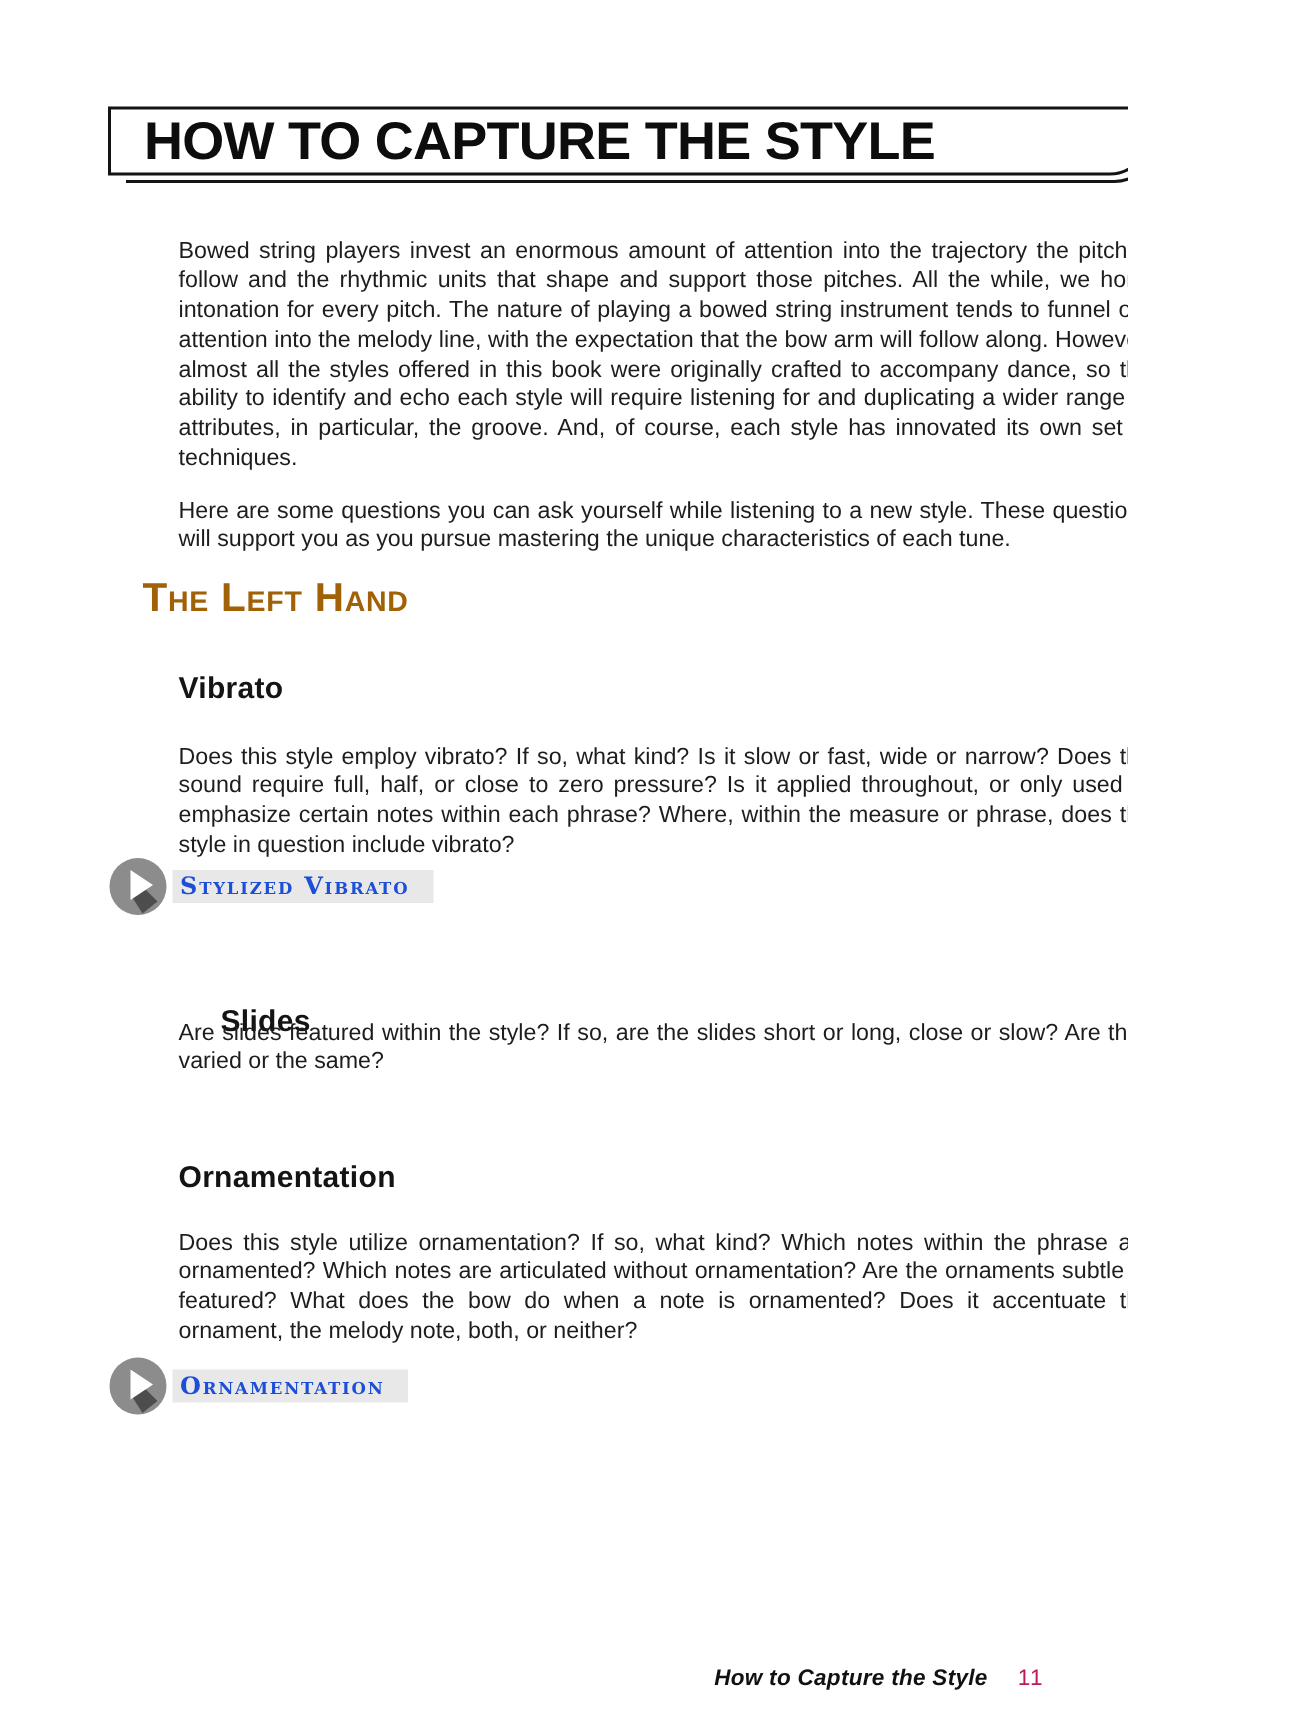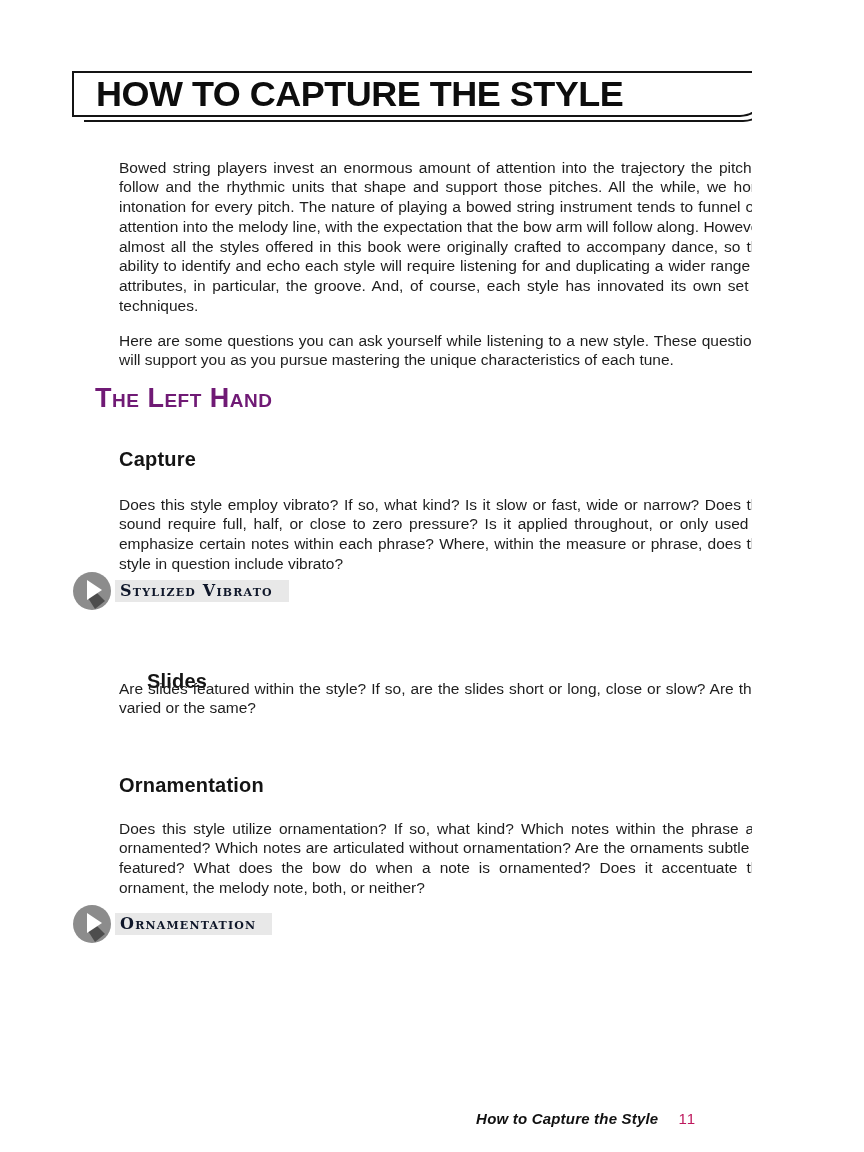--- a/index.html
+++ b/index.html
@@ -37,21 +37,21 @@
     position:absolute;left:119px;width:649px;
     font-size:15.5px;line-height:19.8px;
     text-align:justify;color:#1d1d1d;
   }
   .p1{top:142px;}
   .p2{top:315px;}
   
   .section-heading{
     position:absolute;left:95px;top:383px;
     font-variant:small-caps;font-weight:bold;
-    font-size:27px;letter-spacing:0.5px;color:#701a75;
+    font-size:27px;letter-spacing:0.5px;color:#a16207;
   }
   
   .sub-heading{
     position:absolute;left:119px;
     font-size:20px;font-weight:bold;color:#141414;
     letter-spacing:0.2px;
   }
   .h-vibrato{top:448px;}
   .h-slides{top:670px;margin-left:28px;}
   .h-ornamentation{top:774px;}
@@ -66,21 +66,21 @@
   .t1{top:571px;}
   .t2{top:718px;}
   .t3{top:904px;}
   .play-icon{width:40px;height:40px;flex:0 0 auto;cursor:pointer;}
   .track-label{
     margin-left:3px;
     background:#e8e8e8;
     padding:1px 16px 2px 5px;
     font-family:"DejaVu Serif","Liberation Serif",serif;
     font-variant:small-caps;font-weight:bold;
-    font-size:16px;letter-spacing:1.2px;color:#0f172a;
+    font-size:16px;letter-spacing:1.2px;color:#1d4ed8;
     white-space:nowrap;
   }
   
   .footer{
     position:absolute;right:56px;top:1110px;
     display:flex;align-items:baseline;gap:20px;
   }
   .footer-chapter{
     font-size:15px;font-weight:bold;font-style:italic;
     color:#111;letter-spacing:0.2px;
@@ -97,21 +97,21 @@
   <div class="title-box">
     <div class="title-echo"></div>
     <div class="title-text">HOW TO CAPTURE THE STYLE</div>
   </div>
 
   <p class="para p1">Bowed string players invest an enormous amount of attention into the trajectory the pitches follow and the rhythmic units that shape and support those pitches. All the while, we hone intonation for every pitch. The nature of playing a bowed string instrument tends to funnel our attention into the melody line, with the expectation that the bow arm will follow along. However, almost all the styles offered in this book were originally crafted to accompany dance, so the ability to identify and echo each style will require listening for and duplicating a wider range of attributes, in particular, the groove. And, of course, each style has innovated its own set of techniques.</p>
   <p class="para p2">Here are some questions you can ask yourself while listening to a new style. These questions will support you as you pursue mastering the unique characteristics of each tune.</p>
 
   <div class="section-heading">The Left Hand</div>
 
-  <div class="sub-heading h-vibrato">Capture</div>
+  <div class="sub-heading h-vibrato">Vibrato</div>
   <p class="para b-vibrato">Does this style employ vibrato? If so, what kind? Is it slow or fast, wide or narrow? Does the sound require full, half, or close to zero pressure? Is it applied throughout, or only used to emphasize certain notes within each phrase? Where, within the measure or phrase, does the style in question include vibrato?</p>
 
   <div class="track-row t1">
     <svg class="play-icon" viewBox="0 0 40 40">
       <circle cx="20" cy="20" r="19" fill="#8c8c8c"></circle>
       <polygon points="16,27 24,21 33,30 23,38" fill="#4d4d4d"></polygon>
       <polygon points="15,9 15,29 30,19" fill="#ffffff"></polygon>
     </svg>
     <span class="track-label">Stylized Vibrato</span>
   </div>

